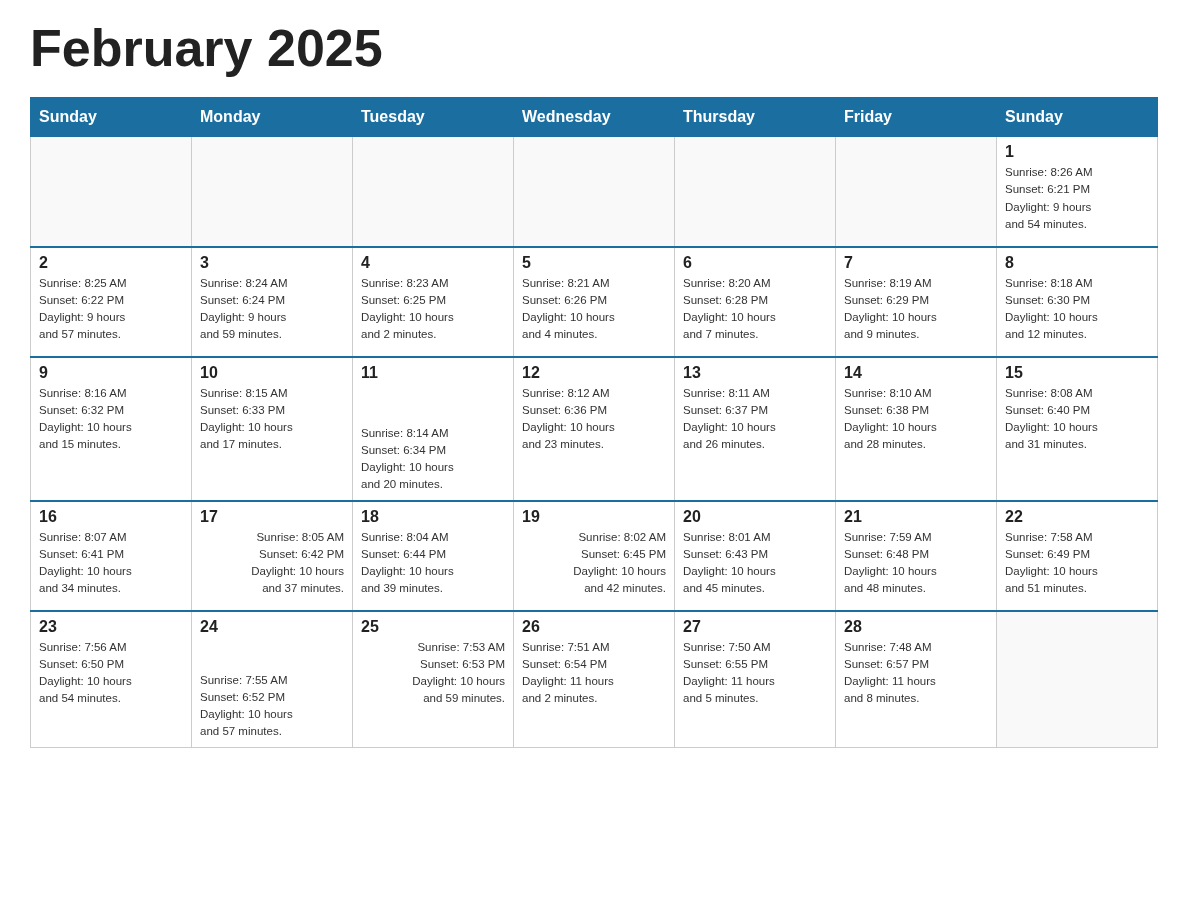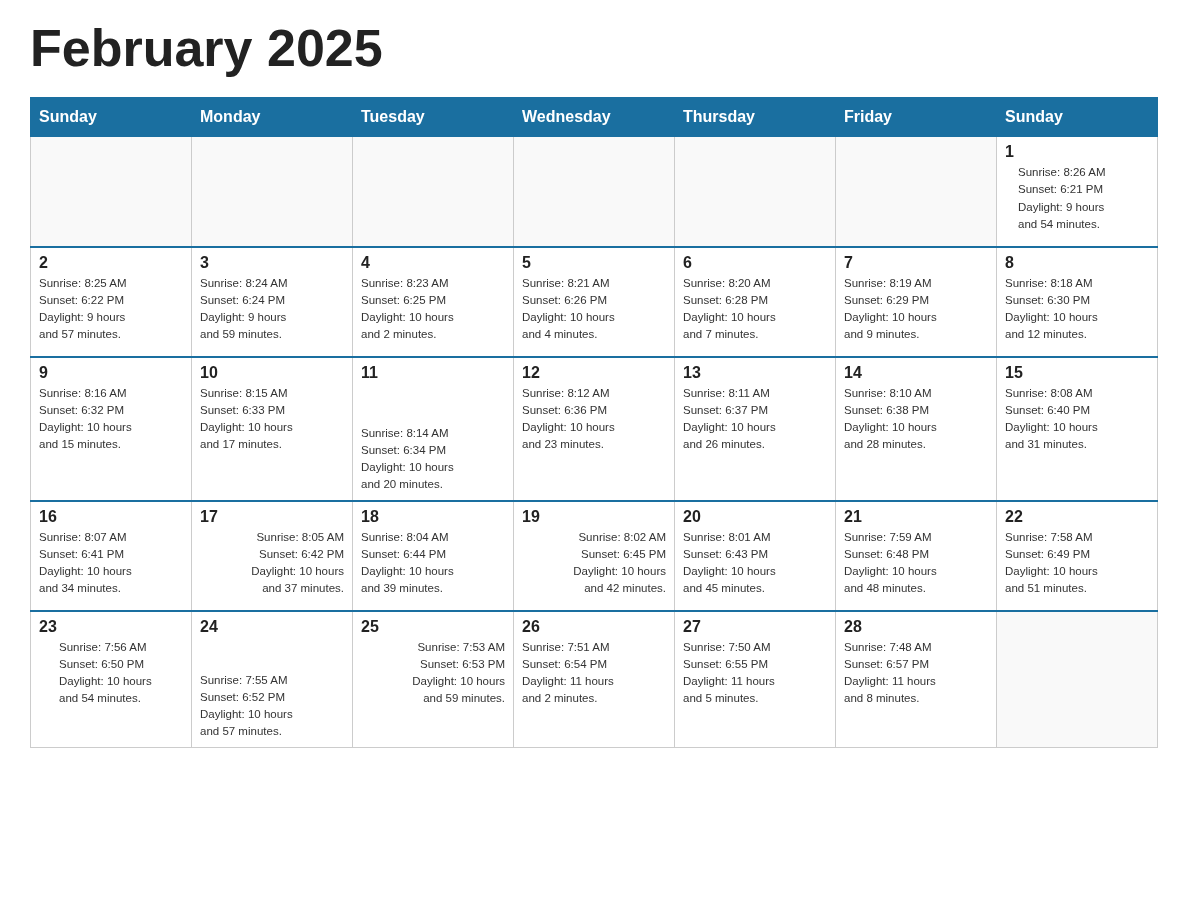--- a/index.html
+++ b/index.html
@@ -124,21 +124,21 @@
   <tbody id="calendar-body">
   <tr>
         <td class="empty-cell"></td>
         <td class="empty-cell"></td>
         <td class="empty-cell"></td>
         <td class="empty-cell"></td>
         <td class="empty-cell"></td>
         <td class="empty-cell"></td>
         <td>
           <div class="day-number">1</div>
-          <div class="day-info" style="white-space: pre-line; margin-left: 13px;">Sunrise: 8:26 AM
+          <div class="day-info" style="white-space: pre-line;">Sunrise: 8:26 AM
 Sunset: 6:21 PM
 Daylight: 9 hours
 and 54 minutes.</div>
         </td>
       </tr>
       <tr class="row-top">
         <td>
           <div class="day-number">2</div>
           <div class="day-info" style="white-space: pre-line;">Sunrise: 8:25 AM
 Sunset: 6:22 PM
@@ -286,21 +286,21 @@
           <div class="day-number">22</div>
           <div class="day-info" style="white-space: pre-line;">Sunrise: 7:58 AM
 Sunset: 6:49 PM
 Daylight: 10 hours
 and 51 minutes.</div>
         </td>
       </tr>
       <tr class="row-top">
         <td>
           <div class="day-number">23</div>
-          <div class="day-info" style="white-space: pre-line; margin-left: 20px;">Sunrise: 7:56 AM
+          <div class="day-info" style="white-space: pre-line;">Sunrise: 7:56 AM
 Sunset: 6:50 PM
 Daylight: 10 hours
 and 54 minutes.</div>
         </td>
         <td>
           <div class="day-number">24</div>
           <div class="day-info" style="white-space: pre-line; margin-top: 36px;">Sunrise: 7:55 AM
 Sunset: 6:52 PM
 Daylight: 10 hours
 and 57 minutes.</div>

